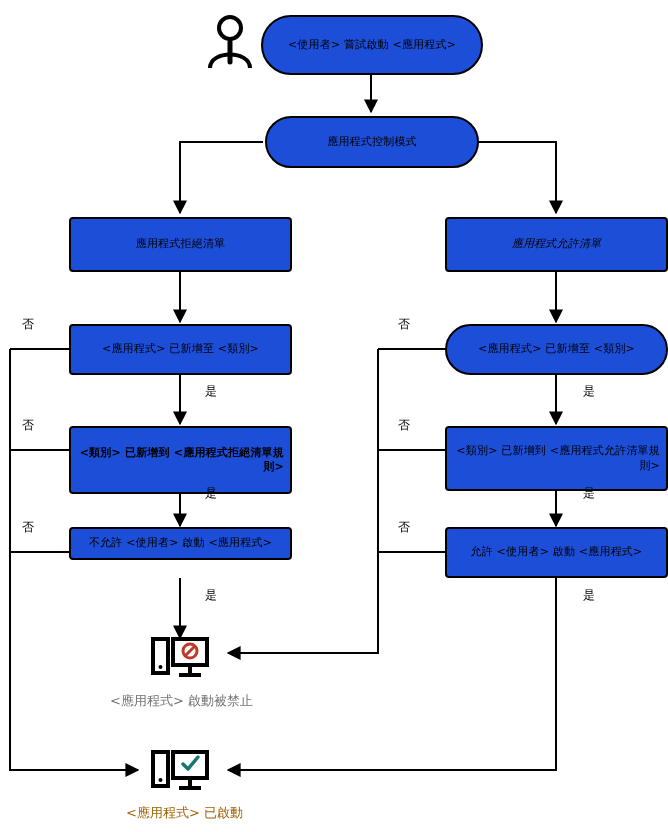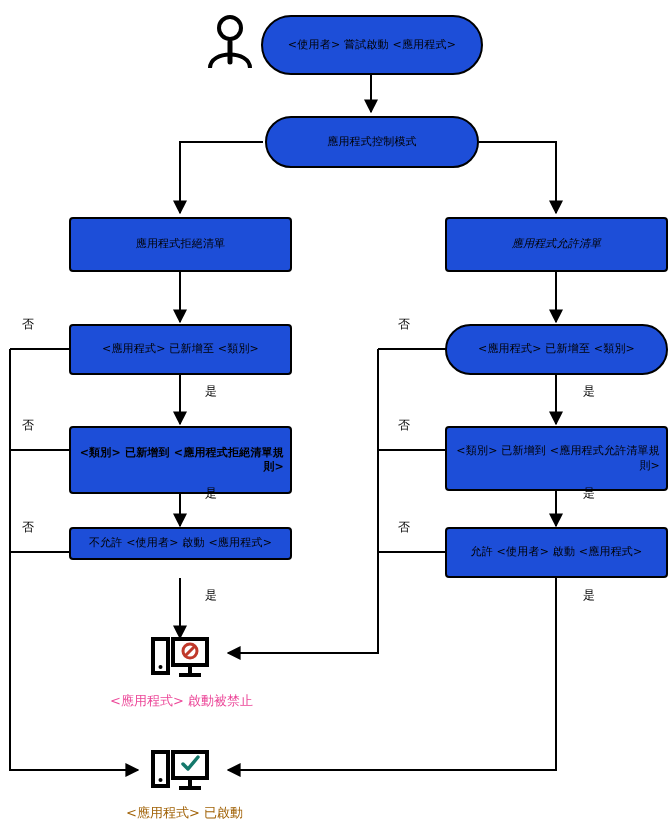--- a/index.html
+++ b/index.html
@@ -47,21 +47,21 @@
     color: #000000;
     line-height: 1;
     white-space: nowrap;
   }
   .end-label {
     position: absolute;
     font-size: 13px;
     white-space: nowrap;
     line-height: 1;
   }
-  .end-label.denied { color: #ec4899; }
+  .end-label.denied { color: #737373; }
   .end-label.allowed { color: #a16207; }
   .icon-box {
     position: absolute;
   }
 </style>
 </head>
 <body>
 
 <div id="diagram-root">
 

